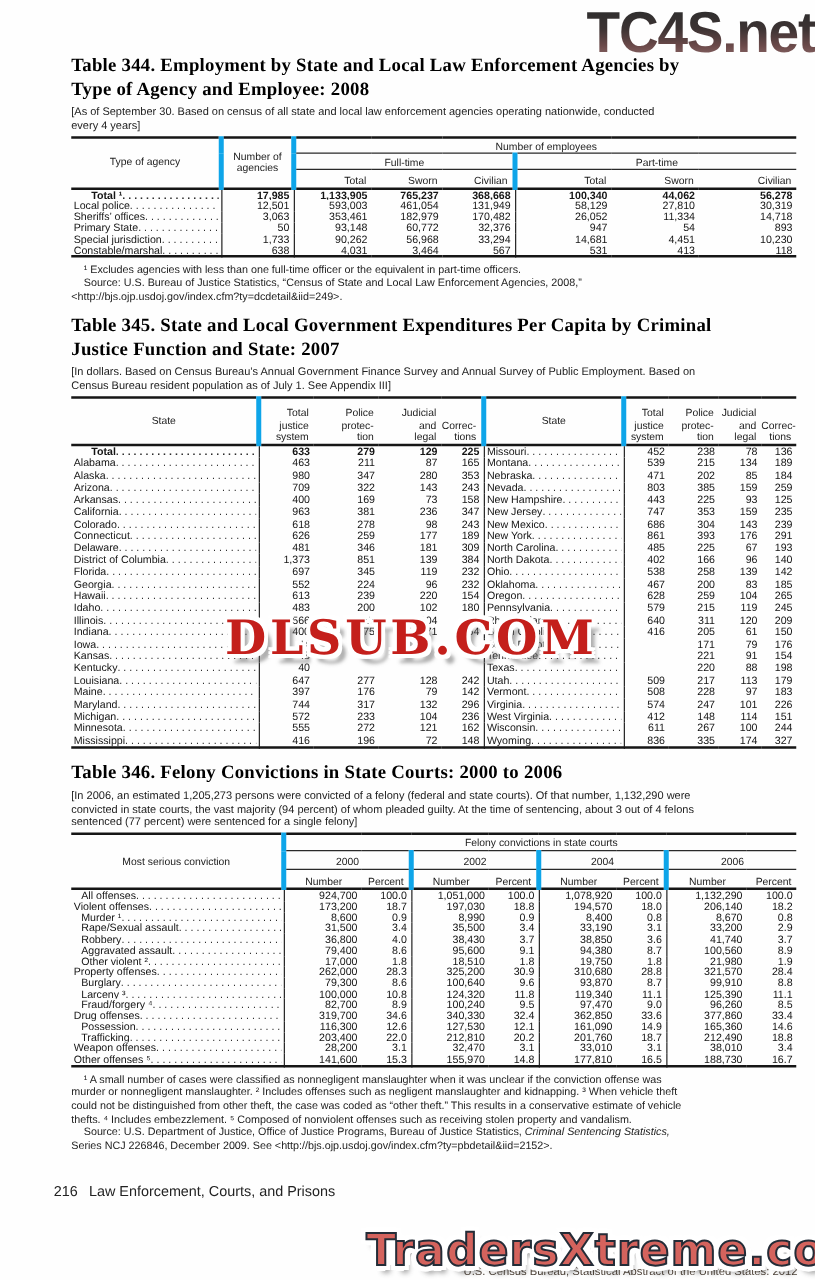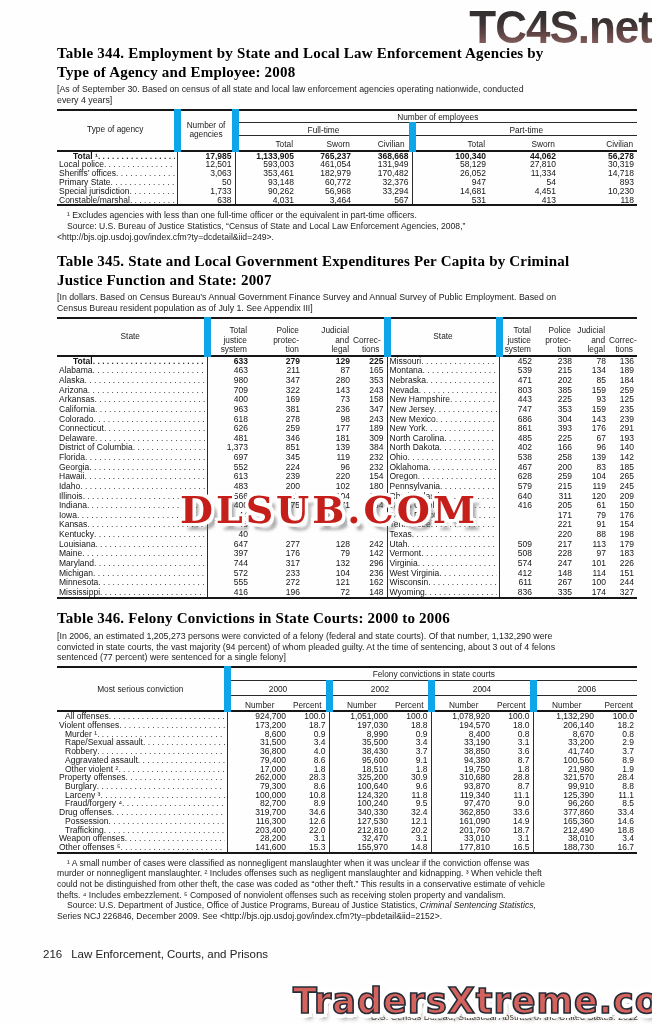--- a/index.html
+++ b/index.html
@@ -20,21 +20,21 @@
         border-top:2px solid #161616;border-bottom:2px solid #161616;margin:0;}
   th,td{padding:0;font-weight:normal;vertical-align:bottom;overflow:hidden;}
   th{font-size:8.3px;line-height:9.5px;color:#1b1b1b;}
   td{font-size:8.5px;color:#141414;}
   .num{text-align:right;padding-right:3px;white-space:nowrap;}
   .b{font-weight:bold;}
   .pre{white-space:pre-line;}
   .hC{text-align:center;}
   .hR{text-align:right;padding-right:4px;}
   .vmid{vertical-align:middle;}
-  .bl{border-left:7px solid #0ea5e9;}
+  .bl{border-left:4px solid #0ea5e9;}
   .bb{border-bottom:1px solid #2a2a2a;}
   .hbot th{border-bottom:2px solid #161616;}
   .lbl{white-space:nowrap;}
   .lw{display:flex;align-items:baseline;overflow:hidden;padding-left:2px;padding-right:2px;}
   .lw .lt{white-space:nowrap;}
   .lw .dots{flex:1;overflow:hidden;white-space:nowrap;color:#2c2c2c;}
   .lw .dots::after{content:" . . . . . . . . . . . . . . . . . . . . . . . . . . . . . . . . . . . . . . . . . .";}
   .lw.tot{padding-left:16px;}
   .lw.in1{padding-left:8px;text-align:center;}
 

